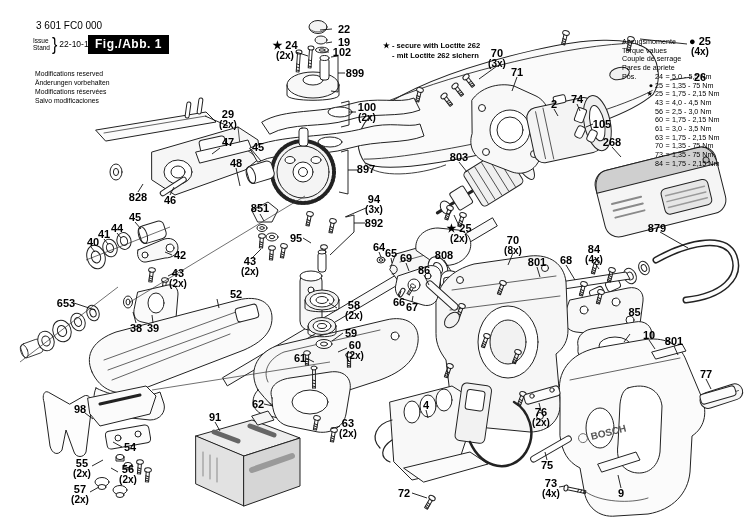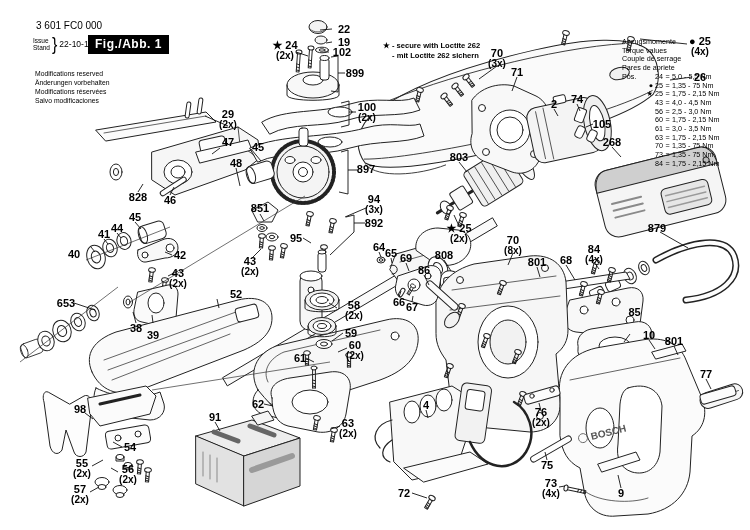--- a/index.html
+++ b/index.html
@@ -611,21 +611,21 @@
     </div>
     <div class="plabel" style="left: 135px; top: 217px;">
       <div class="pnum">45</div>
     </div>
     <div class="plabel" style="left: 117px; top: 228px;">
       <div class="pnum">44</div>
     </div>
     <div class="plabel" style="left: 104px; top: 234px;">
       <div class="pnum">41</div>
     </div>
-    <div class="plabel" style="left: 74px; top: 242px; margin-top: 12px;">
+    <div class="plabel" style="left: 93px; top: 242px;">
       <div class="pnum">40</div>
     </div>
     <div class="plabel" style="left: 180px; top: 255px;">
       <div class="pnum">42</div>
     </div>
     <div class="plabel" style="left: 178px; top: 278px;">
       <div class="pnum">43</div>
       <div class="pqty">(2x)</div>
     </div>
     <div class="plabel" style="left: 250px; top: 266px;">
@@ -741,21 +741,21 @@
     </div>
     <div class="plabel" style="left: 217px; top: 294px; padding-left: 38px;">
       <div class="pnum">52</div>
     </div>
     <div class="plabel" style="left: 66px; top: 303px;">
       <div class="pnum">653</div>
     </div>
     <div class="plabel" style="left: 136px; top: 328px;">
       <div class="pnum">38</div>
     </div>
-    <div class="plabel" style="left: 153px; top: 328px; margin-top: 7px;">
+    <div class="plabel" style="left: 153px; top: 328px;">
       <div class="pnum">39</div>
     </div>
     <div class="plabel" style="left: 80px; top: 409px;">
       <div class="pnum">98</div>
     </div>
     <div class="plabel" style="left: 130px; top: 447px;">
       <div class="pnum">54</div>
     </div>
     <div class="plabel" style="left: 82px; top: 468px;">
       <div class="pnum">55</div>

